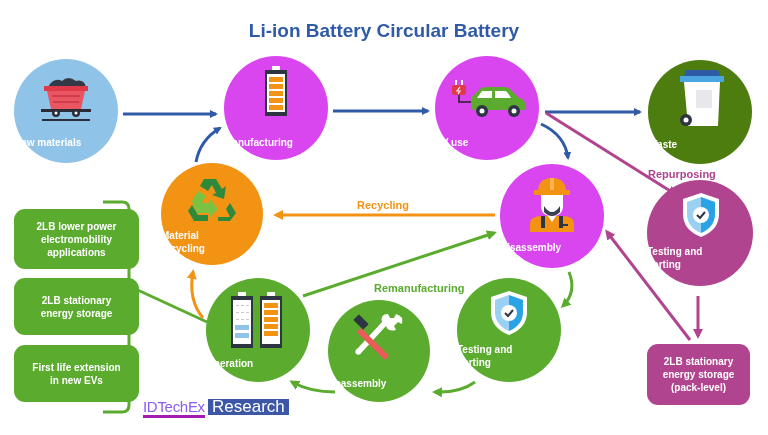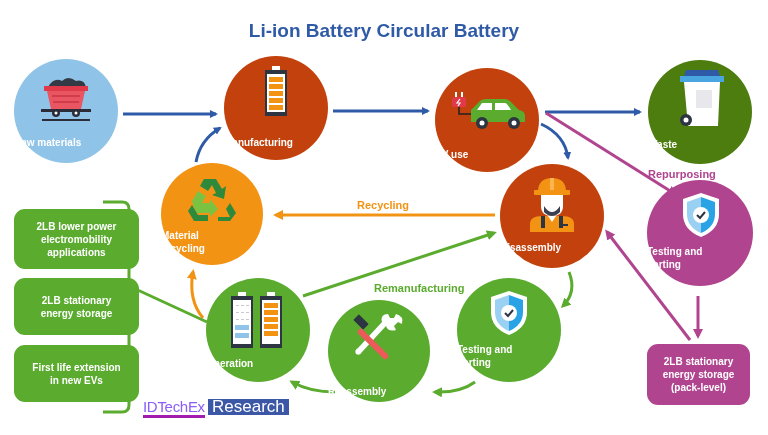--- a/index.html
+++ b/index.html
@@ -2,21 +2,21 @@
 <html><head>
 <meta charset="utf-8">
 <style>
   html,body{margin:0;padding:0;background:#ffffff;}
   body{width:768px;height:435px;position:relative;overflow:hidden;font-family:"Liberation Sans",sans-serif;}
   .title{position:absolute;left:0;top:20px;width:768px;text-align:center;font-size:19px;font-weight:bold;color:#2f5aa6;}
   svg.arrows{position:absolute;left:0;top:0;}
   .node{position:absolute;border-radius:50%;}
   .node .lbl{position:absolute;left:0;width:100%;text-align:left;color:#fff;font-weight:bold;font-size:10px;line-height:13px;}
   .node svg{position:absolute;}
-  .blue{background:#c2410c;}
+  .blue{background:#d946ef;}
   .lightblue{background:#8fc4e8;}
   .red{background:#4d7c0f;}
   .orange{background:#f39314;}
   .purple{background:#b0448f;}
   .green{background:#5aab2e;}
   .gbox{position:absolute;left:14px;width:125px;background:#5aab2e;border-radius:11px;color:#fff;font-weight:bold;font-size:10px;line-height:13px;text-align:center;display:flex;align-items:center;justify-content:center;}
   .pbox{position:absolute;left:647px;top:344px;width:103px;height:61px;background:#b0448f;border-radius:11px;color:#fff;font-weight:bold;font-size:10px;line-height:13px;text-align:center;display:flex;align-items:center;justify-content:center;}
   .elabel{position:absolute;font-weight:bold;font-size:11px;}
   .brand{position:absolute;left:143px;top:398px;font-size:15px;color:#8b5cf6;border-bottom:3px solid #a21caf;line-height:17px;letter-spacing:-0.3px;}
   .brand2{position:absolute;left:208px;top:399px;font-size:17px;color:#fff;background:#3b57a6;padding:1px 4px;line-height:14px;}
@@ -98,21 +98,21 @@
     <rect x="3" y="8" width="18" height="38" fill="#fff"></rect>
     <rect x="5" y="11" width="14" height="5" fill="#f39314"></rect>
     <rect x="5" y="18" width="14" height="5" fill="#f39314"></rect>
     <rect x="5" y="25" width="14" height="5" fill="#f39314"></rect>
     <rect x="5" y="32" width="14" height="5" fill="#f39314"></rect>
     <rect x="5" y="39" width="14" height="5" fill="#f39314"></rect>
   </svg>
   <div class="lbl" style="top:80px;">Manufacturing</div>
 </div>
 
-<div class="node blue" style="left:435px;top:68px;width:104px;height:104px;">
+<div class="node blue" style="left:435px;top:56px;width:104px;height:104px;">
   <svg style="left:14px;top:22px;" width="80" height="46" viewBox="0 0 80 46">
     <rect x="6" y="2" width="2" height="5" fill="#fff"></rect>
       <rect x="12" y="2" width="2" height="5" fill="#fff"></rect>
     <rect x="3" y="7" width="14" height="10" rx="2" fill="#e03a4a"></rect>
     <path d="M11,9 L8,13 L11,13 L9,16" stroke="#fff" stroke-width="1.2" fill="none"></path>
     <path d="M10,17 L10,24 L24,24" stroke="#222" stroke-width="1.5" fill="none"></path>
     <path d="M22,20 L30,12 Q32,9 38,9 L56,9 Q60,9 64,14 L70,20 Q76,21 76,26 L76,32 L22,32 z" fill="#5aab2e"></path>
     <path d="M33,13 L43,13 L43,20 L28,20 z" fill="#fff"></path>
     <path d="M46,13 L56,13 Q58,13 62,20 L46,20 z" fill="#fff"></path>
     <circle cx="33" cy="33" r="6" fill="#2d3442"></circle>
@@ -203,21 +203,21 @@
   </svg>
   <div class="lbl" style="top:79px;">Operation</div>
 </div>
 
 <div class="node green" style="left:328px;top:300px;width:102px;height:102px;">
   <svg style="left:24px;top:10px;" width="56" height="56" viewBox="0 0 56 56">
     <path d="M44,4 Q52,6 50,14 L46,12 L42,16 L44,20 Q36,22 34,16 L10,42 Q8,46 4,44 Q2,40 6,38 L30,12 Q28,4 36,4 L38,8 L42,8 z" fill="#fff"></path>
     <rect x="2" y="8" width="14" height="8" rx="1" transform="rotate(45 9 12)" fill="#2d3442"></rect>
     <rect x="18" y="14" width="6" height="40" rx="2" transform="rotate(-45 21 34)" fill="#ec5a5a"></rect>
   </svg>
-  <div class="lbl" style="top:77px;margin-top:8px;">Reassembly</div>
+  <div class="lbl" style="top:77px;">Reassembly</div>
 </div>
 
 <div class="node green" style="left:457px;top:278px;width:104px;height:104px;">
   <svg style="left:33px;top:12px;" width="38" height="46" viewBox="0 0 38 46">
     <path d="M19,1 L37,7 L37,22 Q37,38 19,45 Q1,38 1,22 L1,7 z" fill="#fff"></path>
     <path d="M19,5 L33,10 L33,22 Q33,35 19,41 z" fill="#2aa3e6"></path>
     <path d="M19,5 L5,10 L5,22 Q5,35 19,41 z" fill="#9ad1f2"></path>
     <circle cx="19" cy="23" r="8" fill="#fff"></circle>
     <path d="M15,23 L18,26 L23,20" stroke="#2d3442" stroke-width="2" fill="none"></path>
   </svg>

